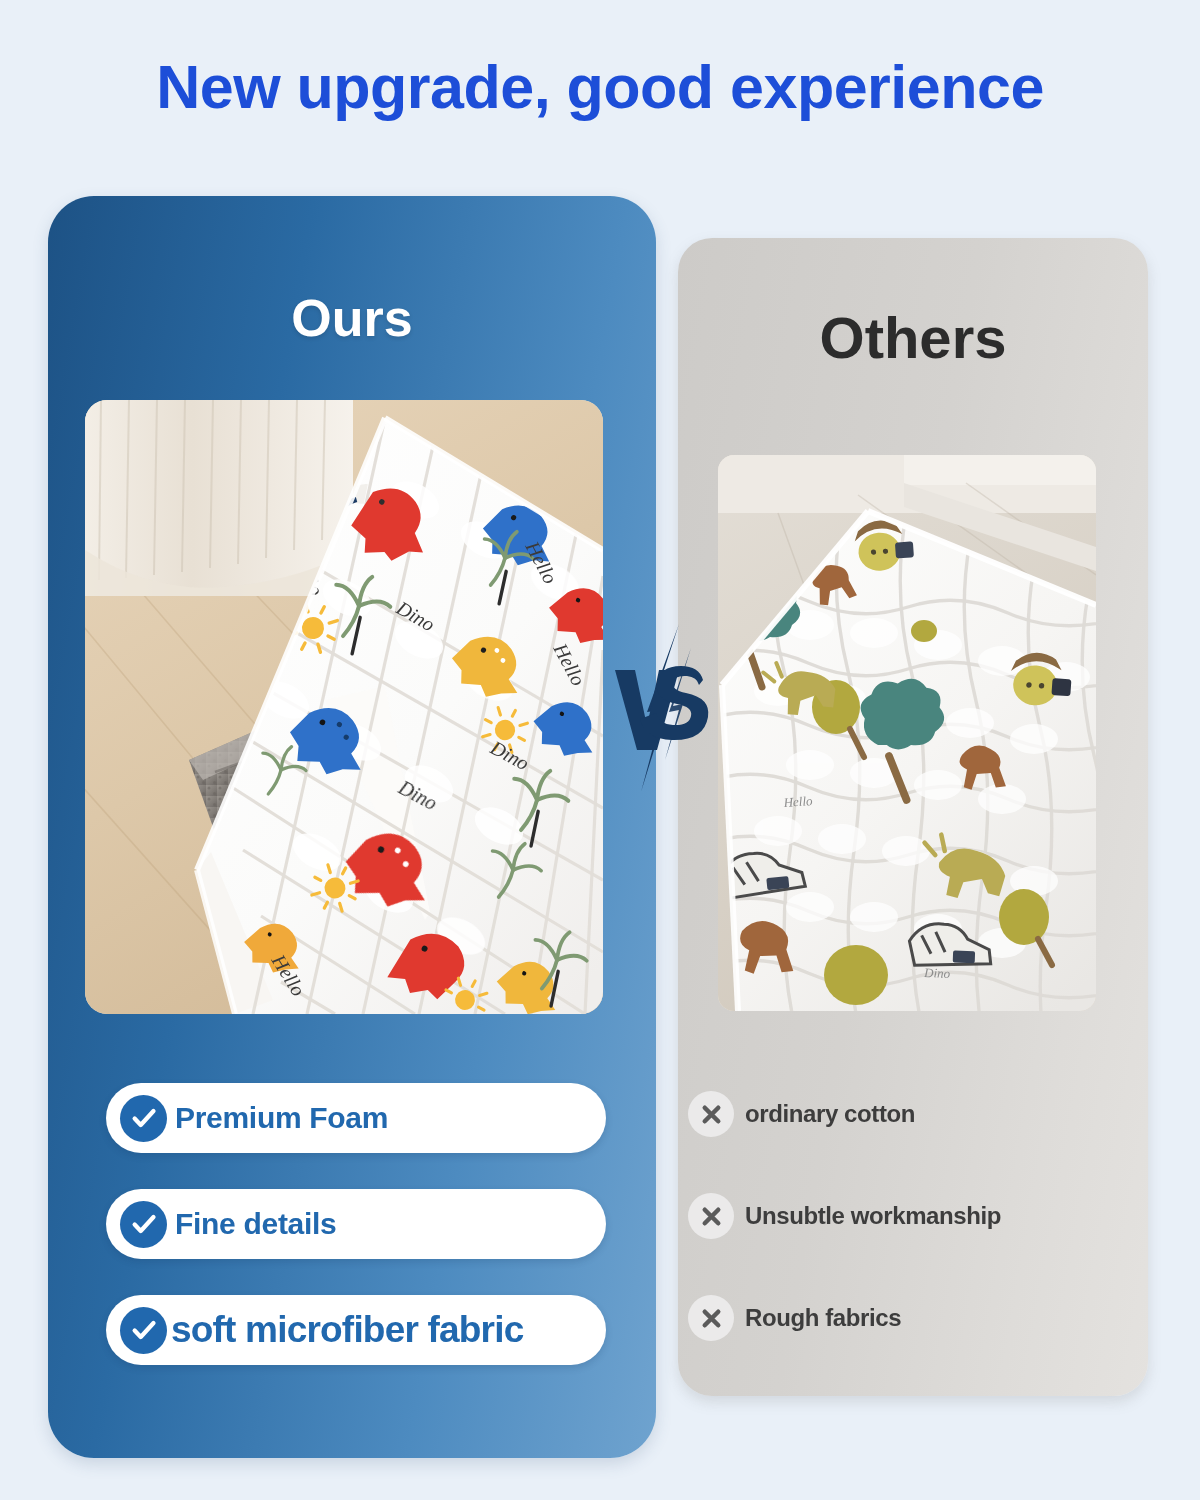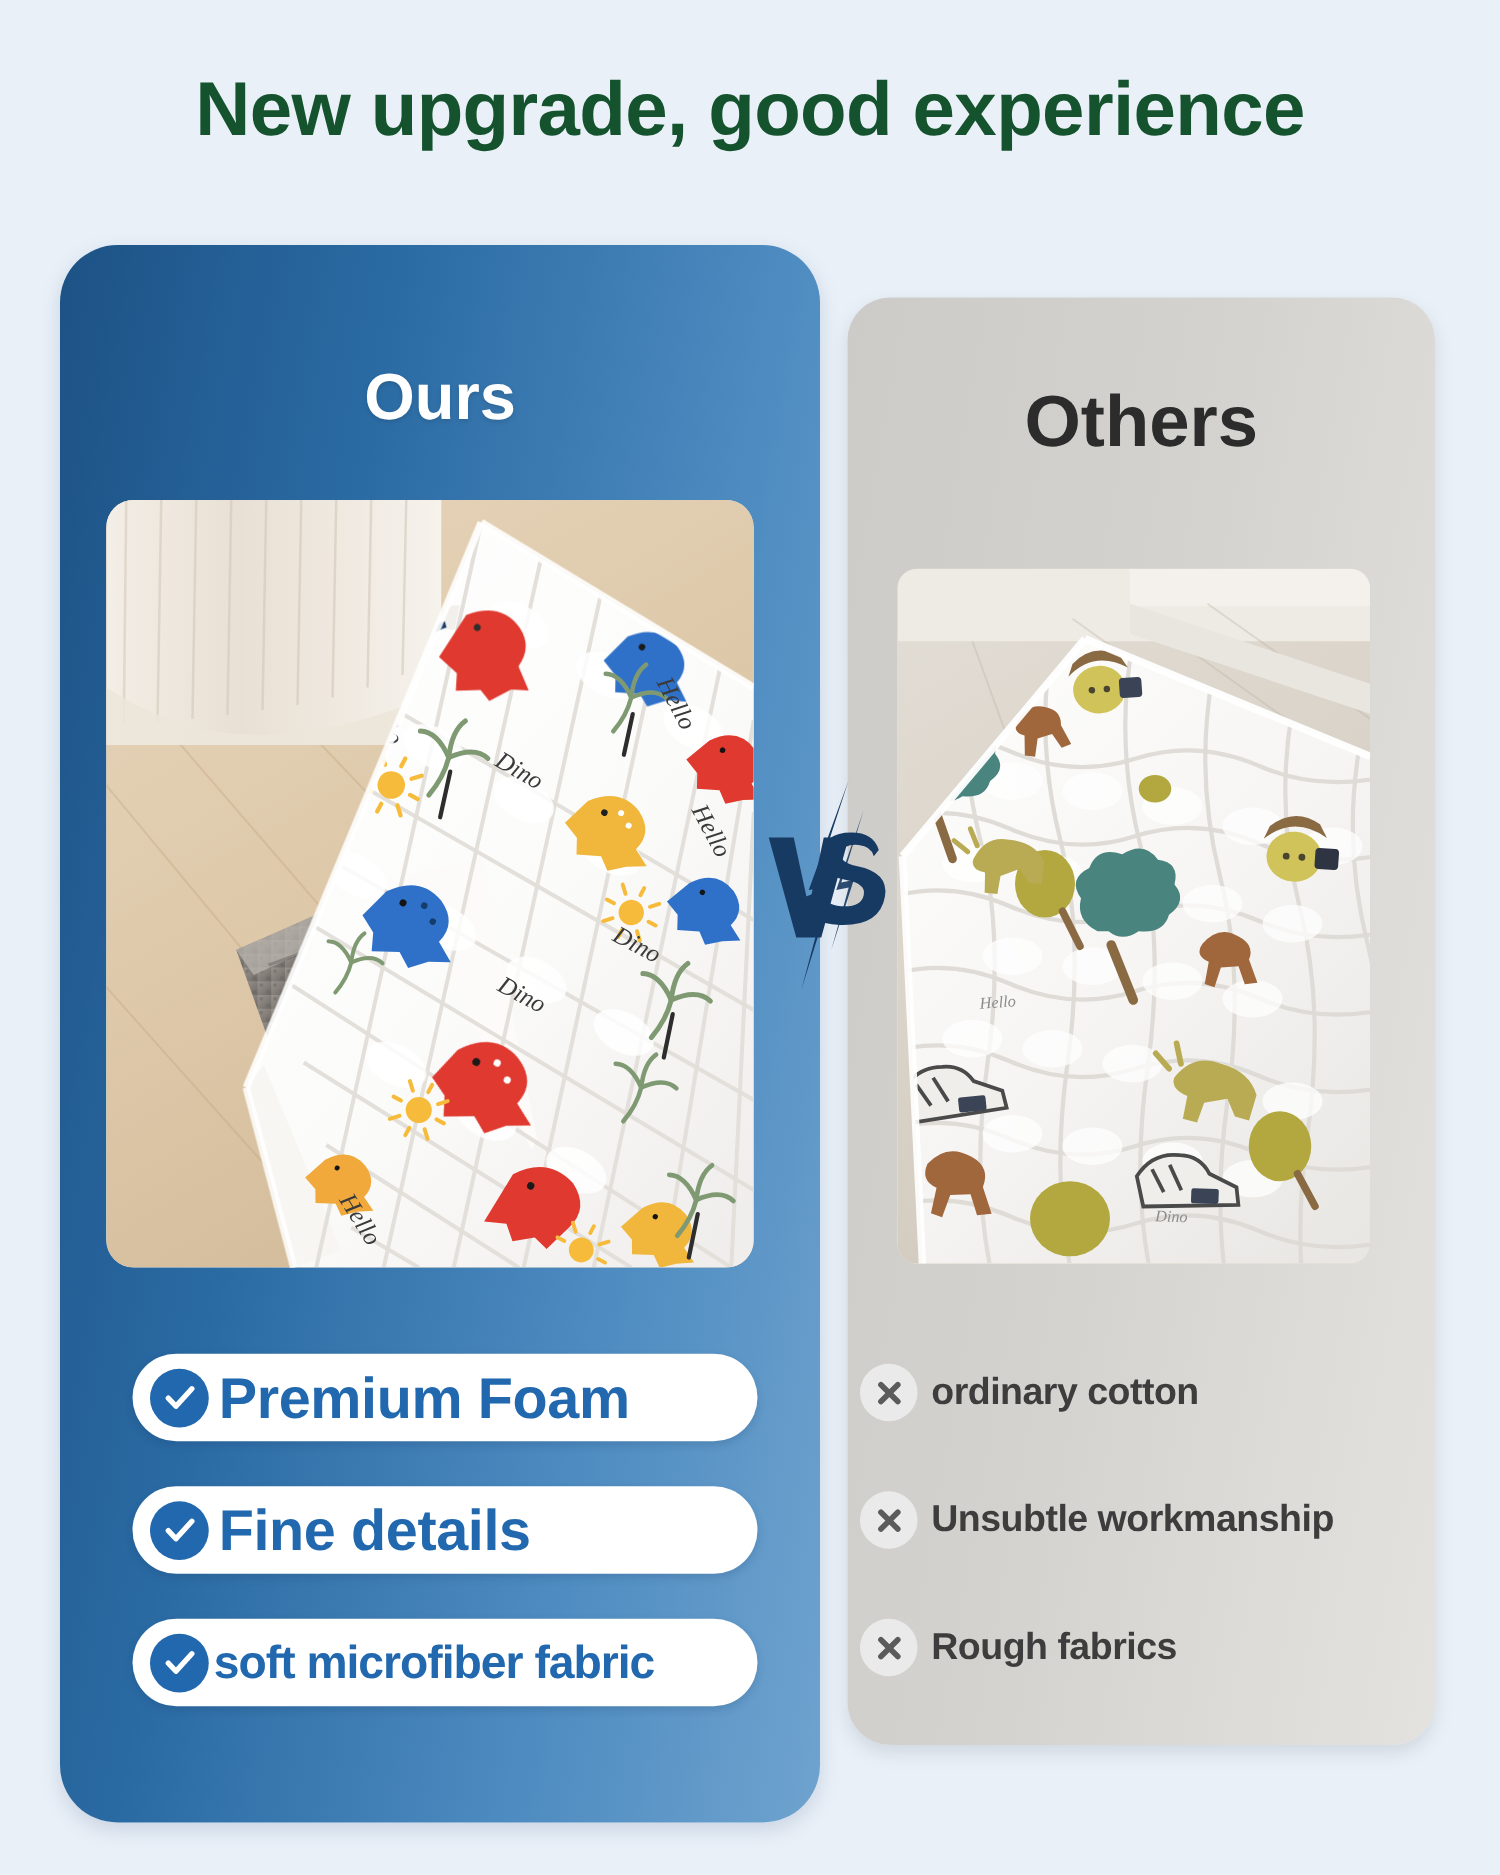--- a/index.html
+++ b/index.html
@@ -21,21 +21,21 @@
 
   
   .headline {
     position: absolute;
     left: 0; top: 52px;
     width: 1200px;
     text-align: center;
     font-size: 61px;
     font-weight: bold;
     letter-spacing: -0.5px;
-    color: #14532d;
+    color: #1d4ed8;
     white-space: nowrap;
   }
 
   
   .panel-ours {
     position: absolute;
     left: 48px; top: 196px;
     width: 608px; height: 1262px;
     border-radius: 46px;
     background: linear-gradient(100deg, #1d5285 0%, #2a6aa3 32%, #4d8bc0 70%, #6fa3cf 100%);
@@ -96,21 +96,21 @@
     border-radius: 35px;
     margin-bottom: 36px;
     display: flex;
     align-items: center;
     padding-left: 14px;
     box-shadow: 0 3px 7px rgba(20,50,90,0.17);
   }
   .pill:last-child { margin-bottom: 0; }
 
   .pill-label {
-    font-size: 46px;
+    font-size: 30px;
     font-weight: bold;
     color: #2168ae;
     letter-spacing: -0.3px;
     white-space: nowrap;
     margin-left: 8px;
   }
   .pill.wide .pill-label { font-size: 37px; margin-left: 4px; letter-spacing: -0.8px; }
 
   .check-icon {
     flex: 0 0 auto;
@@ -139,21 +139,21 @@
     width: 46px; height: 46px;
     border-radius: 50%;
     background: #ebeaea;
     display: flex;
     align-items: center;
     justify-content: center;
   }
   .x-icon svg { width: 27px; height: 27px; display: block; }
 
   .con-label {
-    font-size: 30px;
+    font-size: 24px;
     font-weight: bold;
     color: #3d3d3d;
     letter-spacing: -0.4px;
     white-space: nowrap;
     margin-left: 11px;
   }
 
   
   .vs-badge {
     position: absolute;

